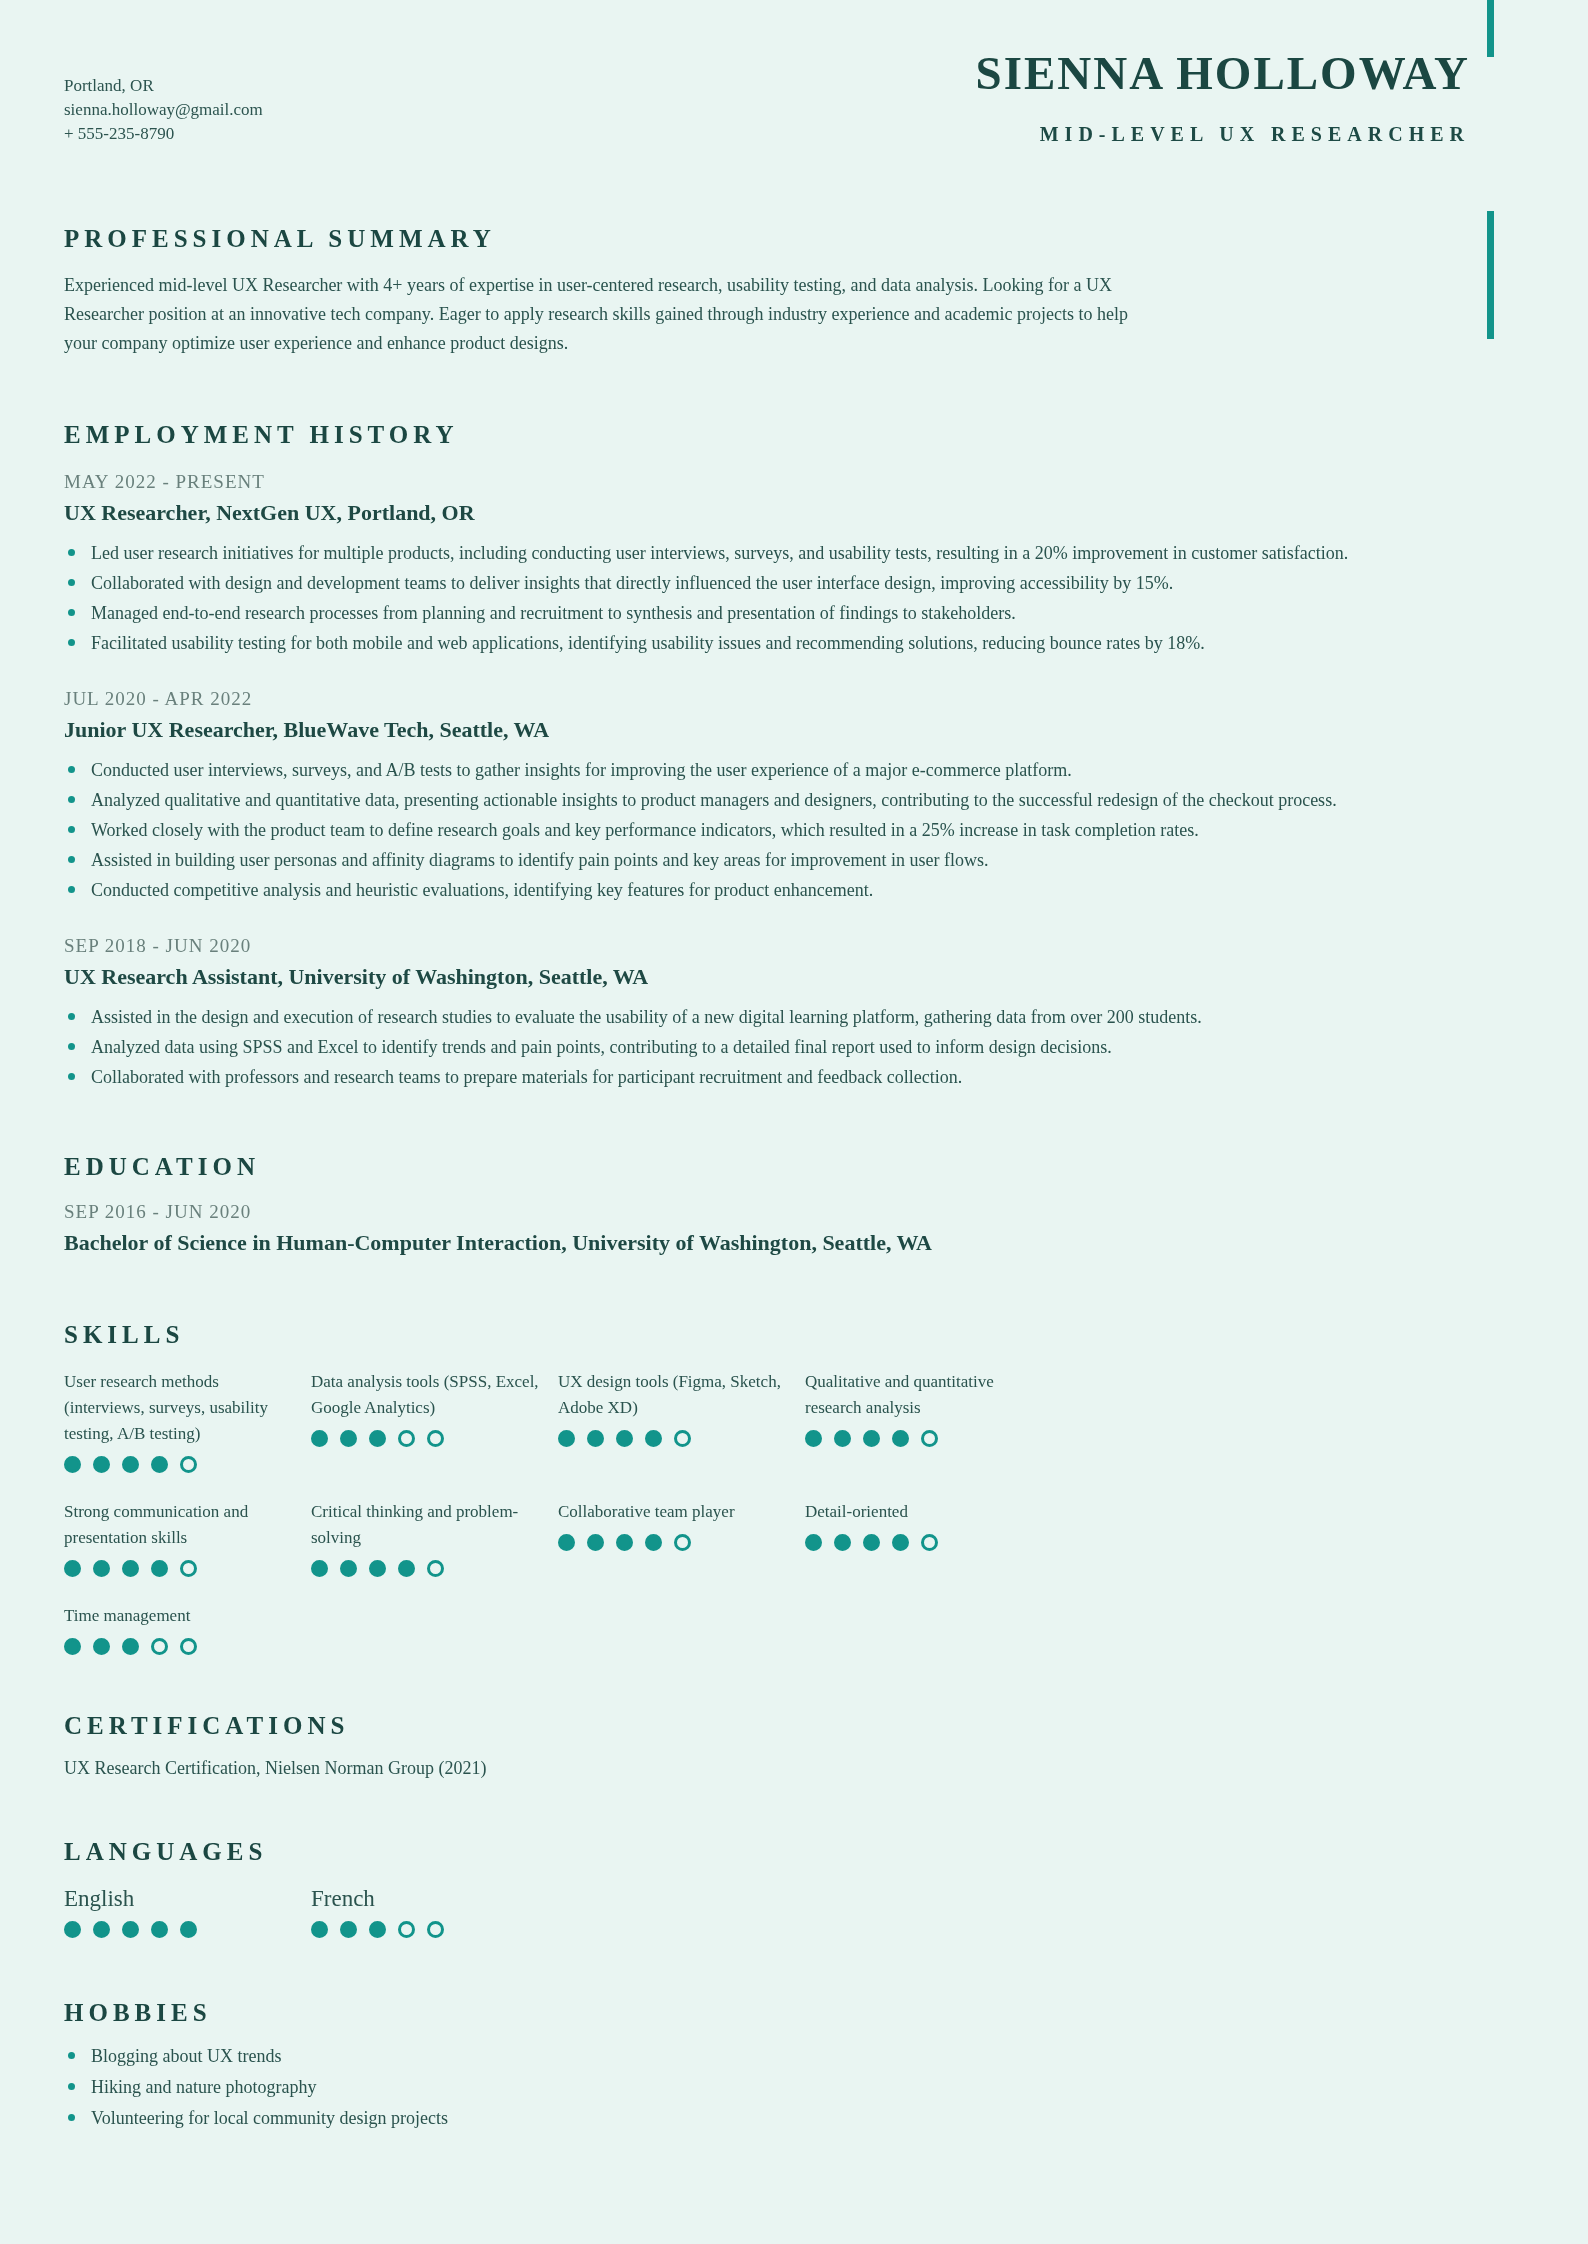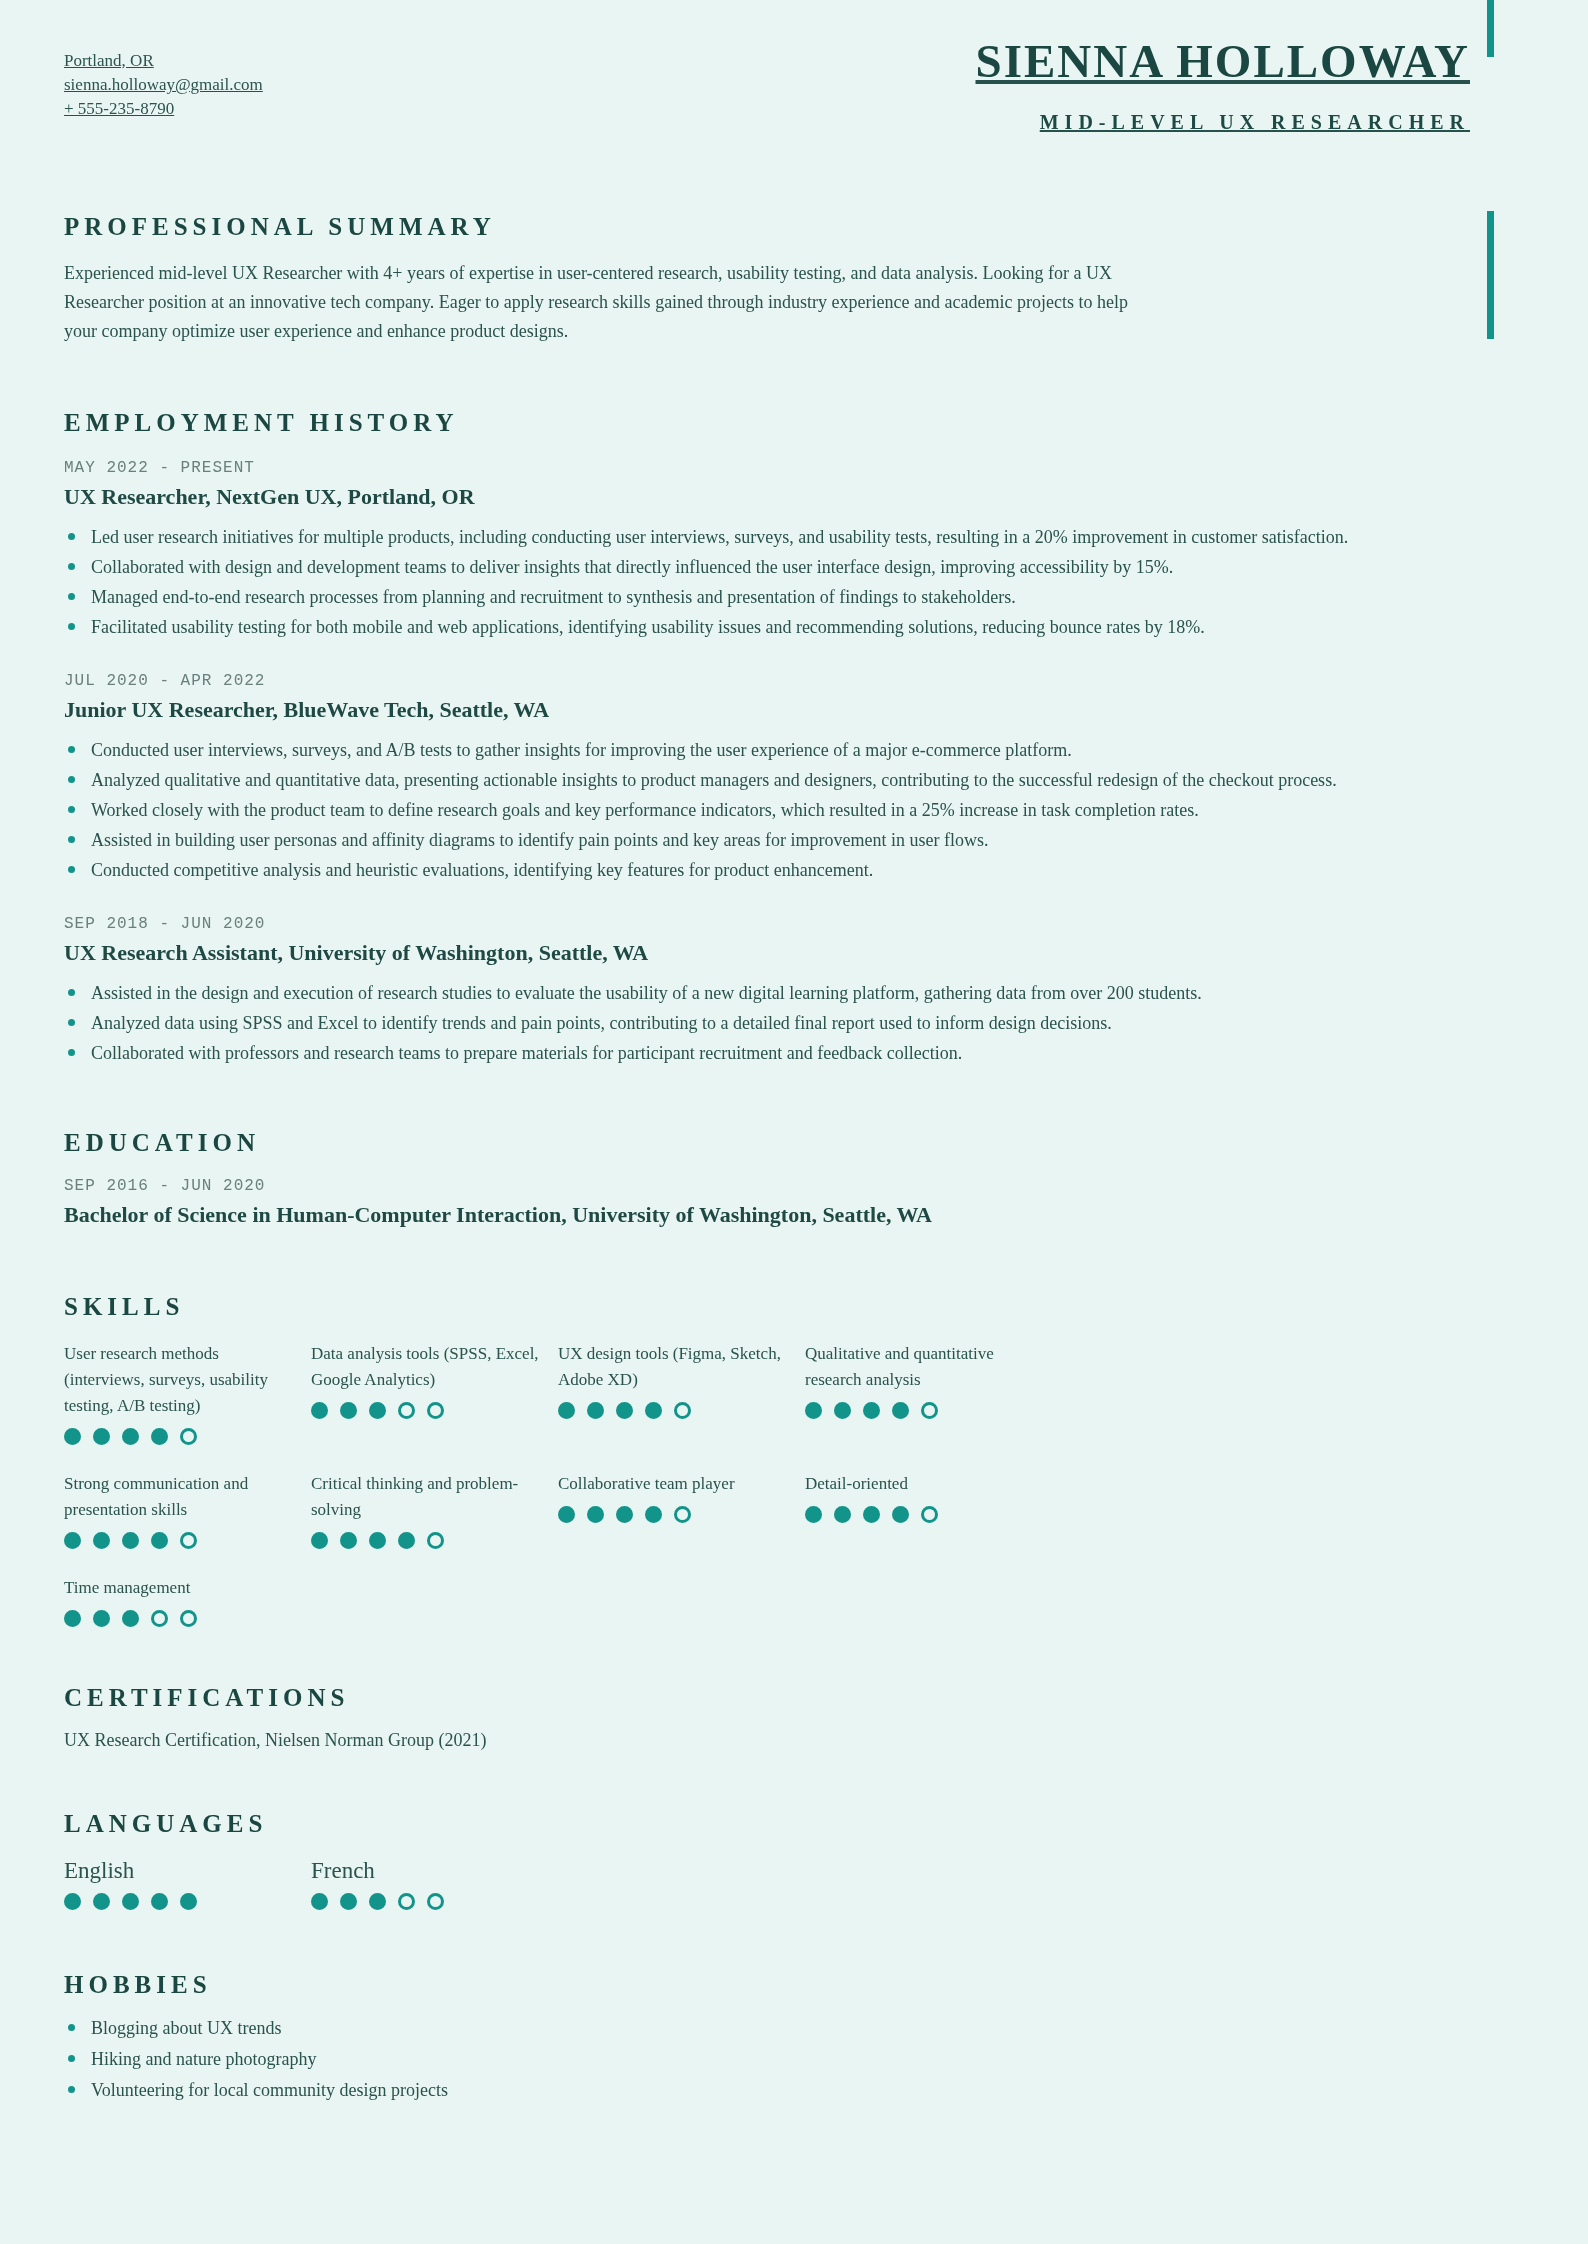--- a/index.html
+++ b/index.html
@@ -5,36 +5,36 @@
   html,body{margin:0;padding:0;}
   body{background:#e9f5f2;font-family:"Liberation Serif", serif;}
   .page{position:relative;width:1588px;height:2244px;background:#e9f5f2;overflow:hidden;color:#27514c;}
 
   
   .accent-bar{position:absolute;left:1487px;width:7px;background:#12948b;}
   .accent-bar.seg1{top:0;height:57px;}
   .accent-bar.seg2{top:211px;height:128px;}
 
   
-  .header{display:flex;justify-content:space-between;align-items:center;padding:36px 118px 0 64px;text-decoration:underline;}
+  .header{display:flex;justify-content:space-between;align-items:flex-end;padding:48px 118px 0 64px;}
   .contact{font-size:17px;line-height:24px;color:#2c544f;}
   .namewrap{text-align:right;margin-top:2px;}
   .name{font-size:47px;font-weight:700;letter-spacing:2px;color:#1b4742;line-height:1;}
   .jobtitle{margin-top:26px;font-size:20px;font-weight:600;letter-spacing:6px;color:#1d4a45;}
 
   
   .section{padding:0 64px;}
   .sec-heading{font-size:25px;font-weight:700;letter-spacing:5px;color:#1b4742;line-height:1;}
   .summary-sec{margin-top:80px;}
   .summary-text{margin-top:20px;max-width:1100px;font-size:18px;line-height:29px;color:#2a534e;}
 
   .employment-sec{margin-top:64px;}
   .job{margin-top:24px;}
   .job + .job{margin-top:30px;}
-  .job-dates,.edu-dates{font-size:16px;letter-spacing:1px;color:#69807c;font-family:Liberation Mono, monospace;}
+  .job-dates,.edu-dates{font-size:19px;letter-spacing:1px;color:#69807c;}
   .job-title,.edu-degree{font-size:22px;font-weight:700;color:#1e4944;margin-top:7px;}
   ul.bullets{list-style:none;margin:12px 0 0 0;padding:0;}
   ul.bullets li{position:relative;padding-left:27px;font-size:18px;line-height:30px;color:#2a534e;}
   ul.bullets li::before{content:"";position:absolute;left:4px;top:11px;width:7px;height:7px;border-radius:50%;background:#12948b;}
 
   .education-sec{margin-top:62px;}
   .edu-dates{margin-top:22px;}
 
   .skills-sec{margin-top:66px;}
   .skills-grid{margin-top:22px;display:grid;grid-template-columns:repeat(4,247px);column-gap:0;row-gap:26px;}

